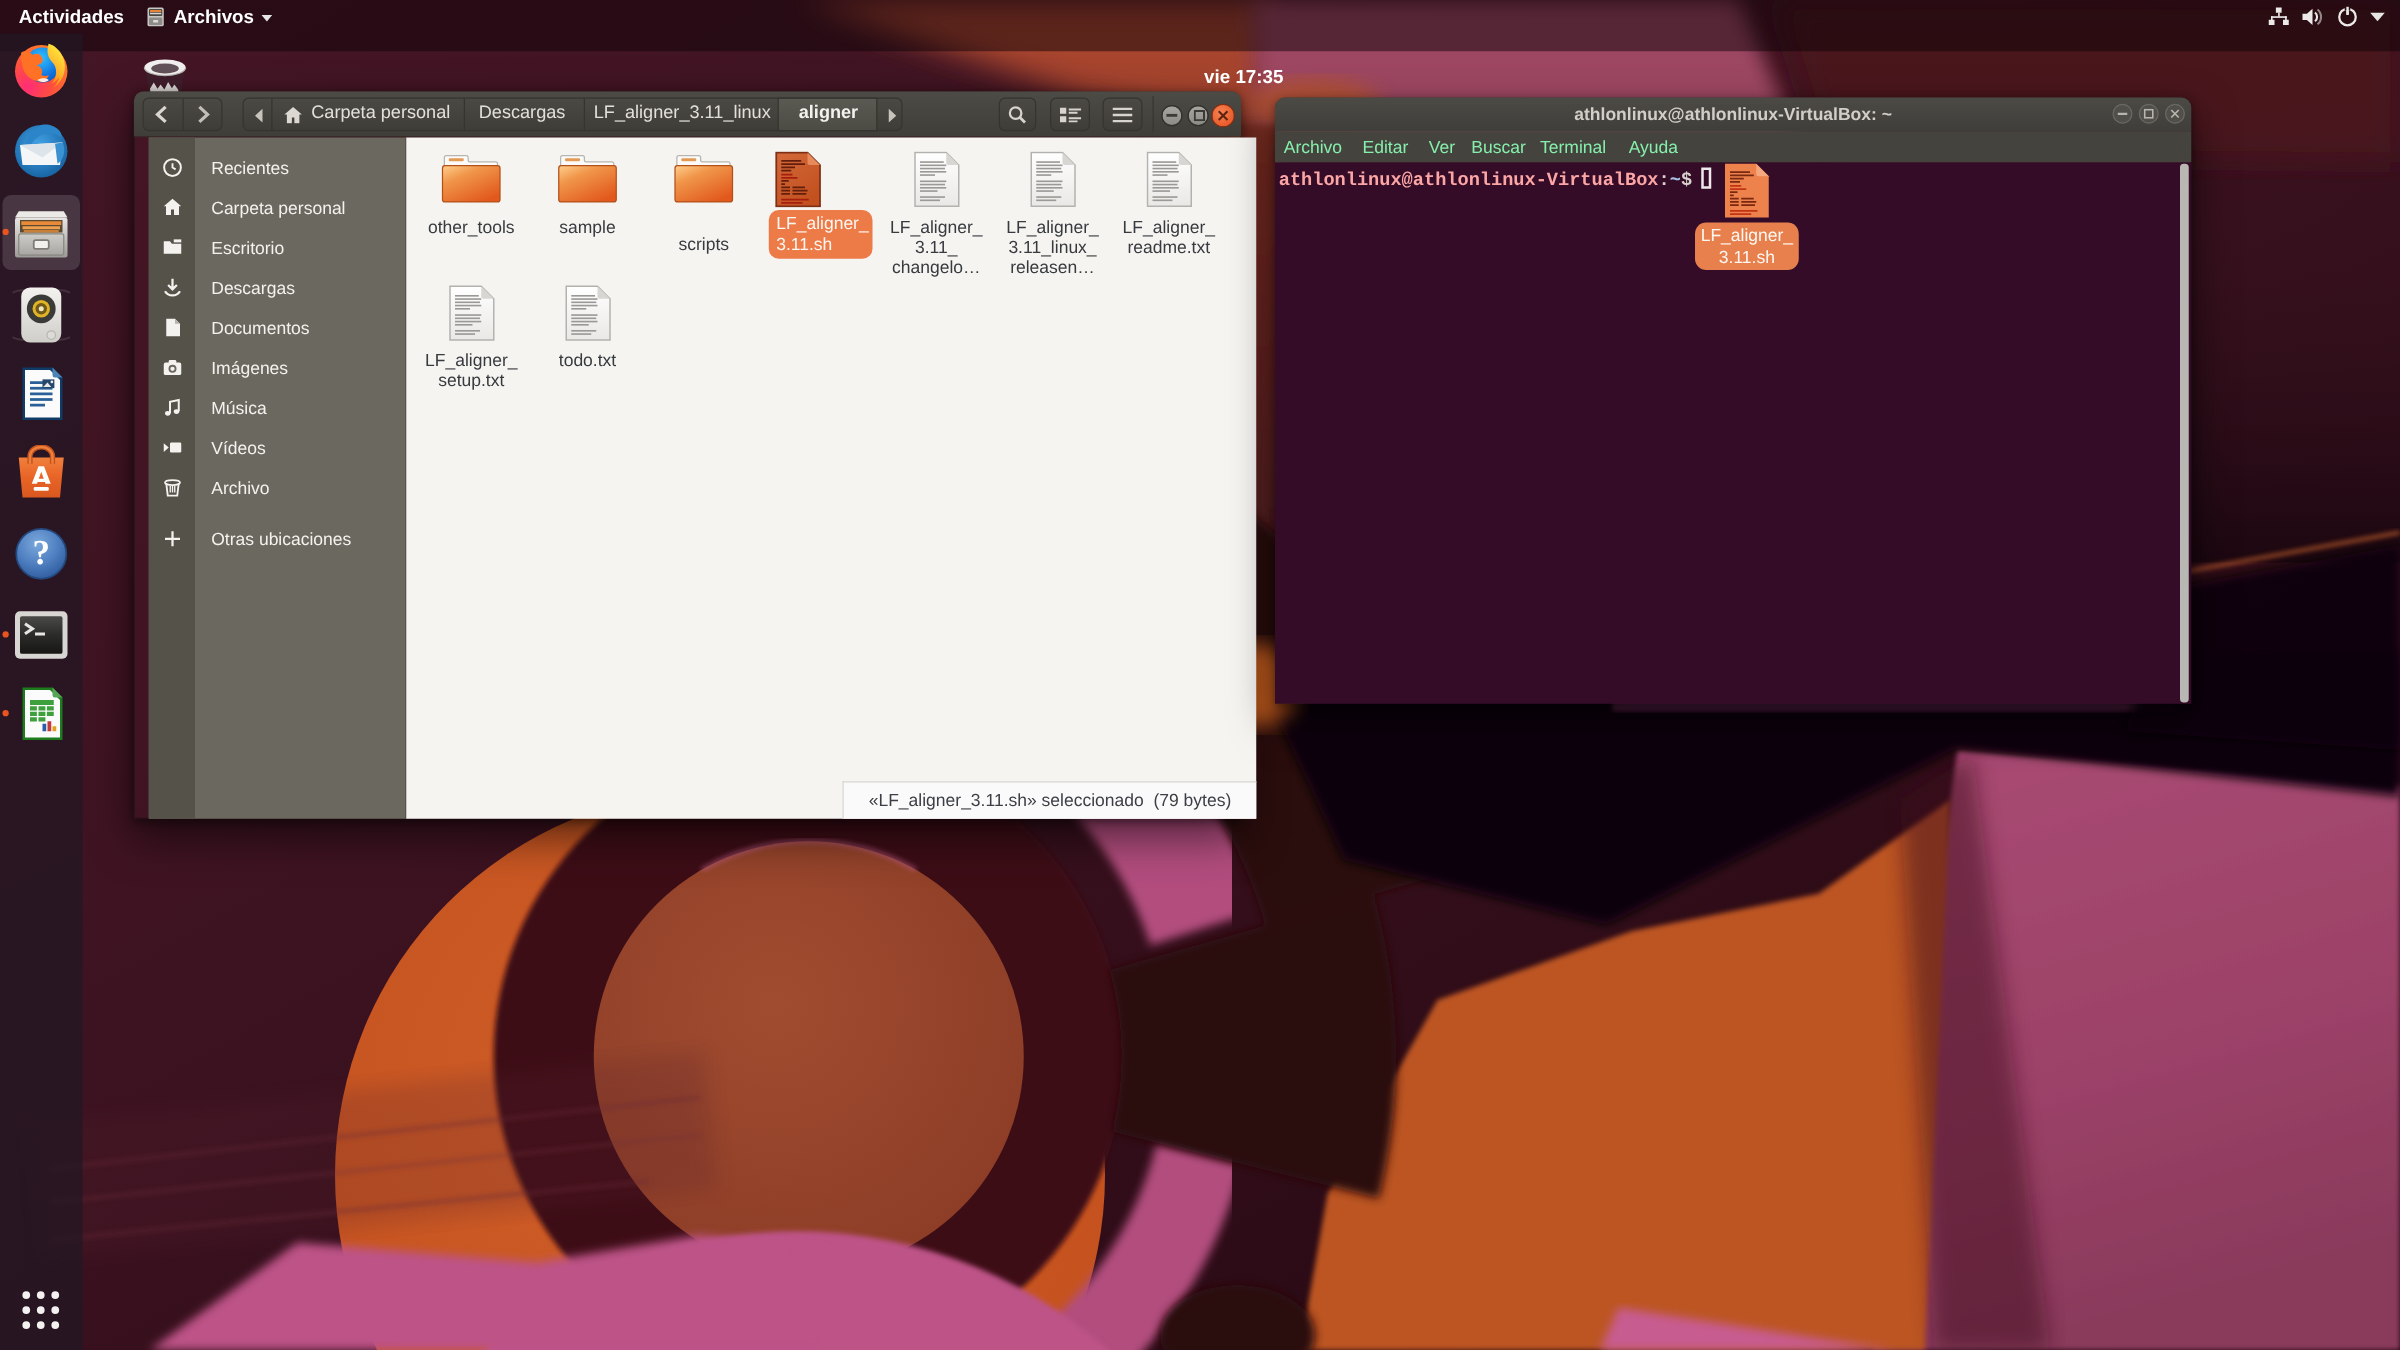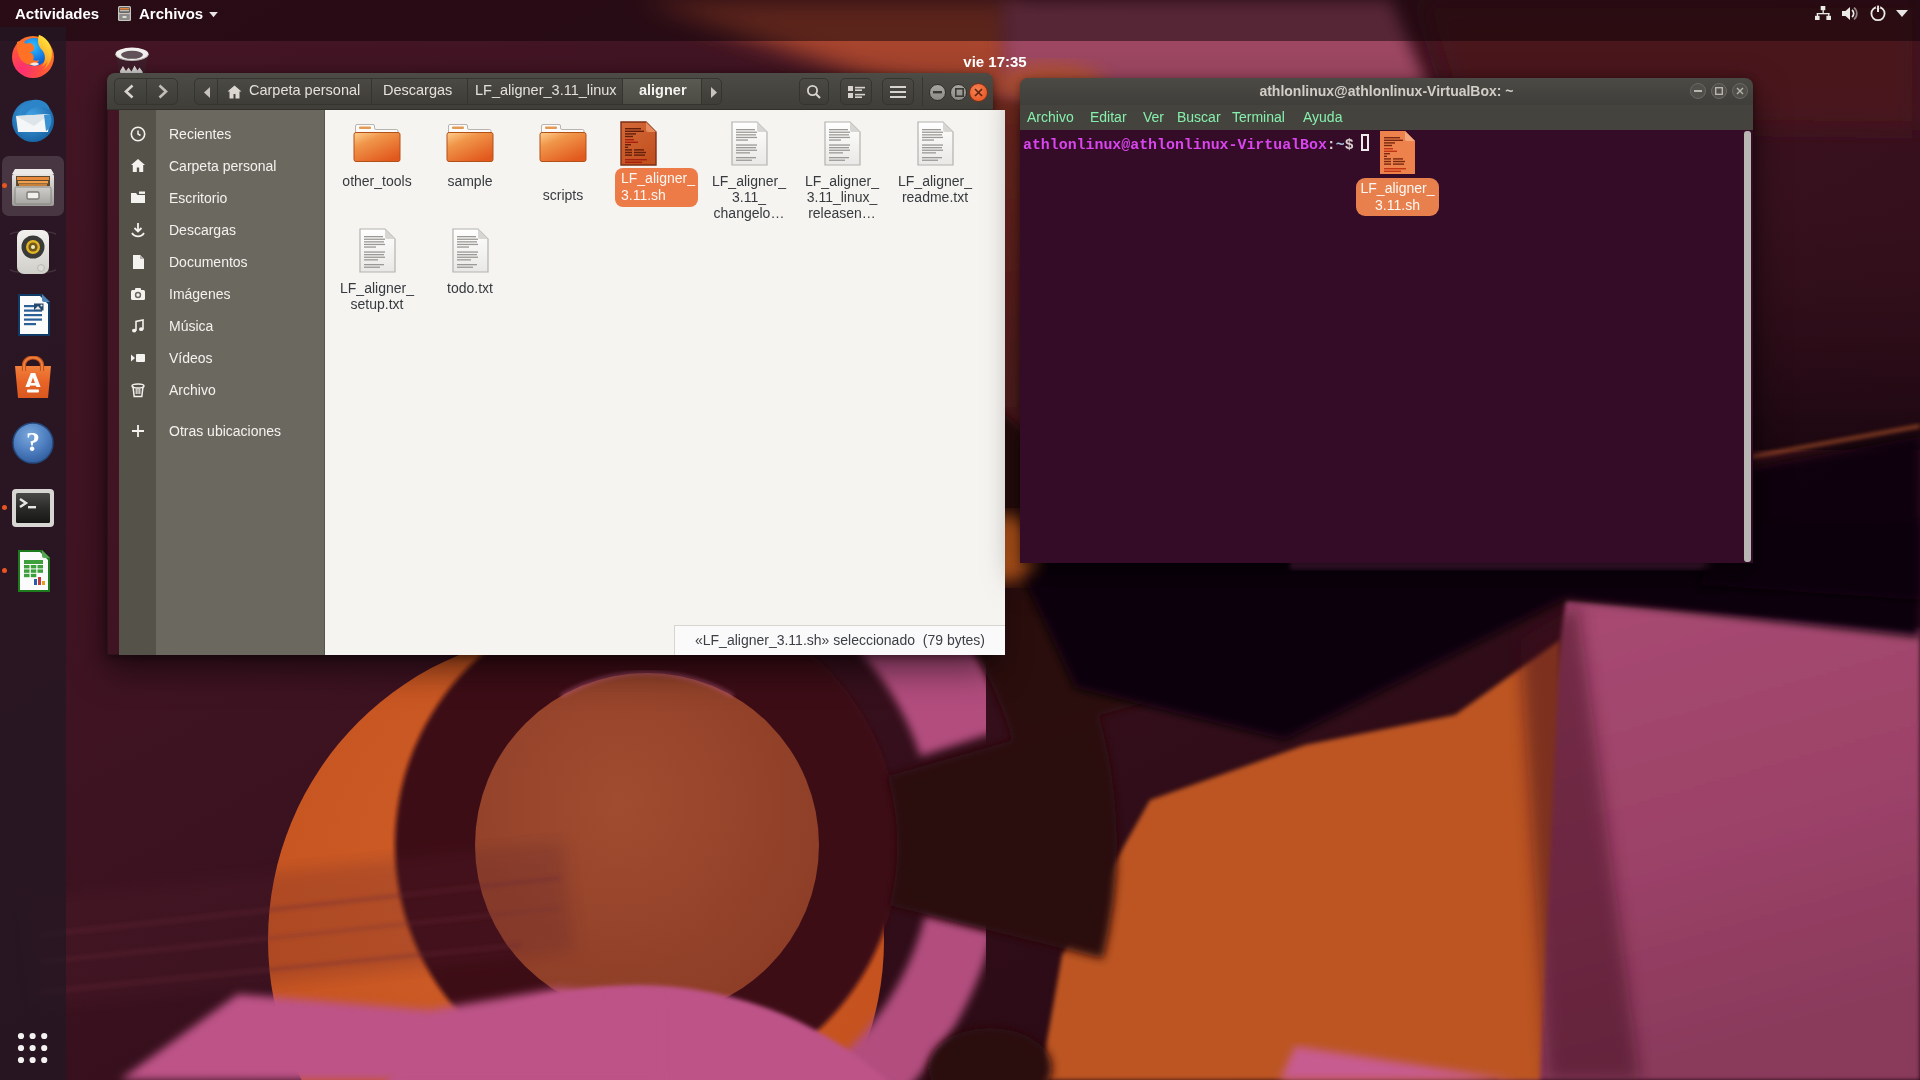--- a/index.html
+++ b/index.html
@@ -511,21 +511,21 @@
   </div>
   <div id="tmenu">
     <span style="left:7px">Archivo</span>
       <span style="left:70px">Editar</span>
       <span style="left:123px">Ver</span>
       <span style="left:157px">Buscar</span>
       <span style="left:212px">Terminal</span>
       <span style="left:283px">Ayuda</span>
   </div>
   <div id="tbody">
-    <div id="tprompt"><span style="color:#d946ef">athlonlinux@athlonlinux-VirtualBox</span><span style="color:#d8d2cc">:</span><span style="color:#a8c4e4">~</span><span style="color:#d8d2cc">$ </span></div>
+    <div id="tprompt"><span style="color:#fca5a5">athlonlinux@athlonlinux-VirtualBox</span><span style="color:#d8d2cc">:</span><span style="color:#a8c4e4">~</span><span style="color:#d8d2cc">$ </span></div>
     <div id="tcursor"></div>
     <div style="position:absolute;left:359px;top:0px">
       <svg width="37" height="45" viewBox="0 0 37 45">
         <path d="M1,1 h25 l10,10 v33 h-35 z" fill="#ed824d"></path>
         <path d="M26,1 l10,10 h-8 a2,2 0 0 1 -2,-2 z" fill="#f5a87e"></path>
         <g fill="#7a2810">
           <rect x="5" y="7" width="16" height="1.4"></rect>
             <rect x="5" y="9.6" width="19" height="1.4"></rect>
             <rect x="5" y="12.2" width="11" height="1.4"></rect>
             <rect x="5" y="14.8" width="8" height="1.4"></rect>

